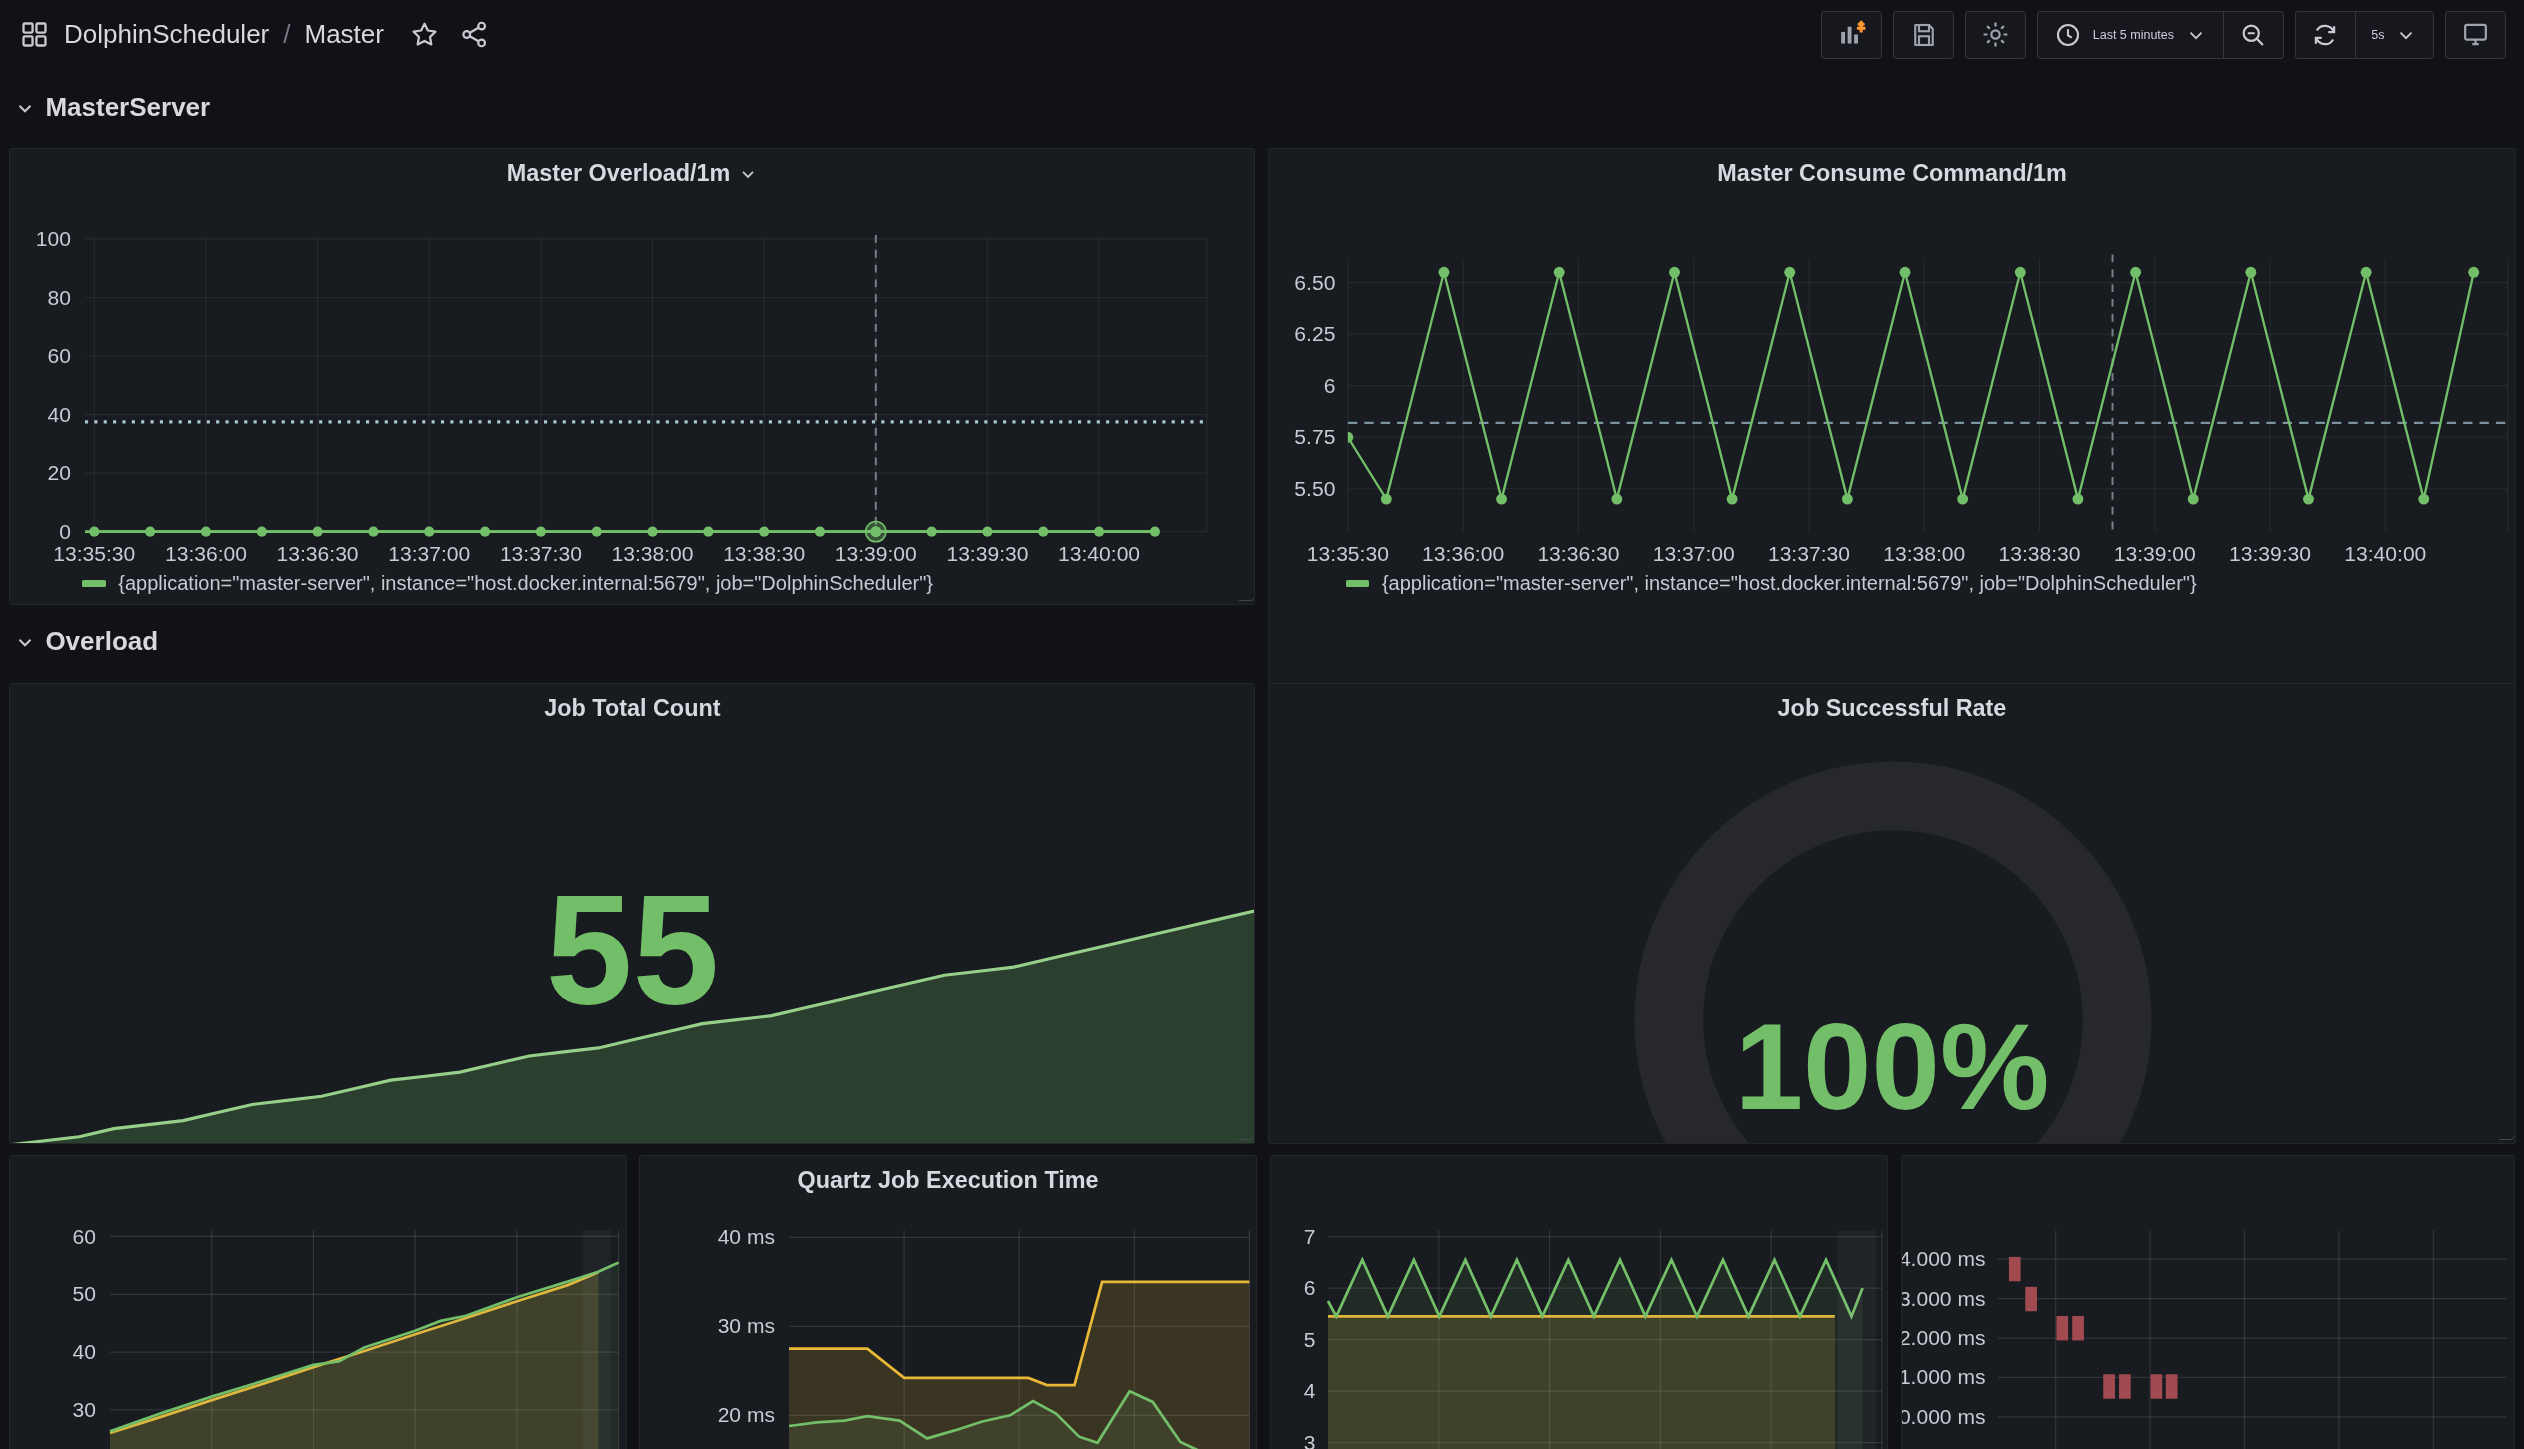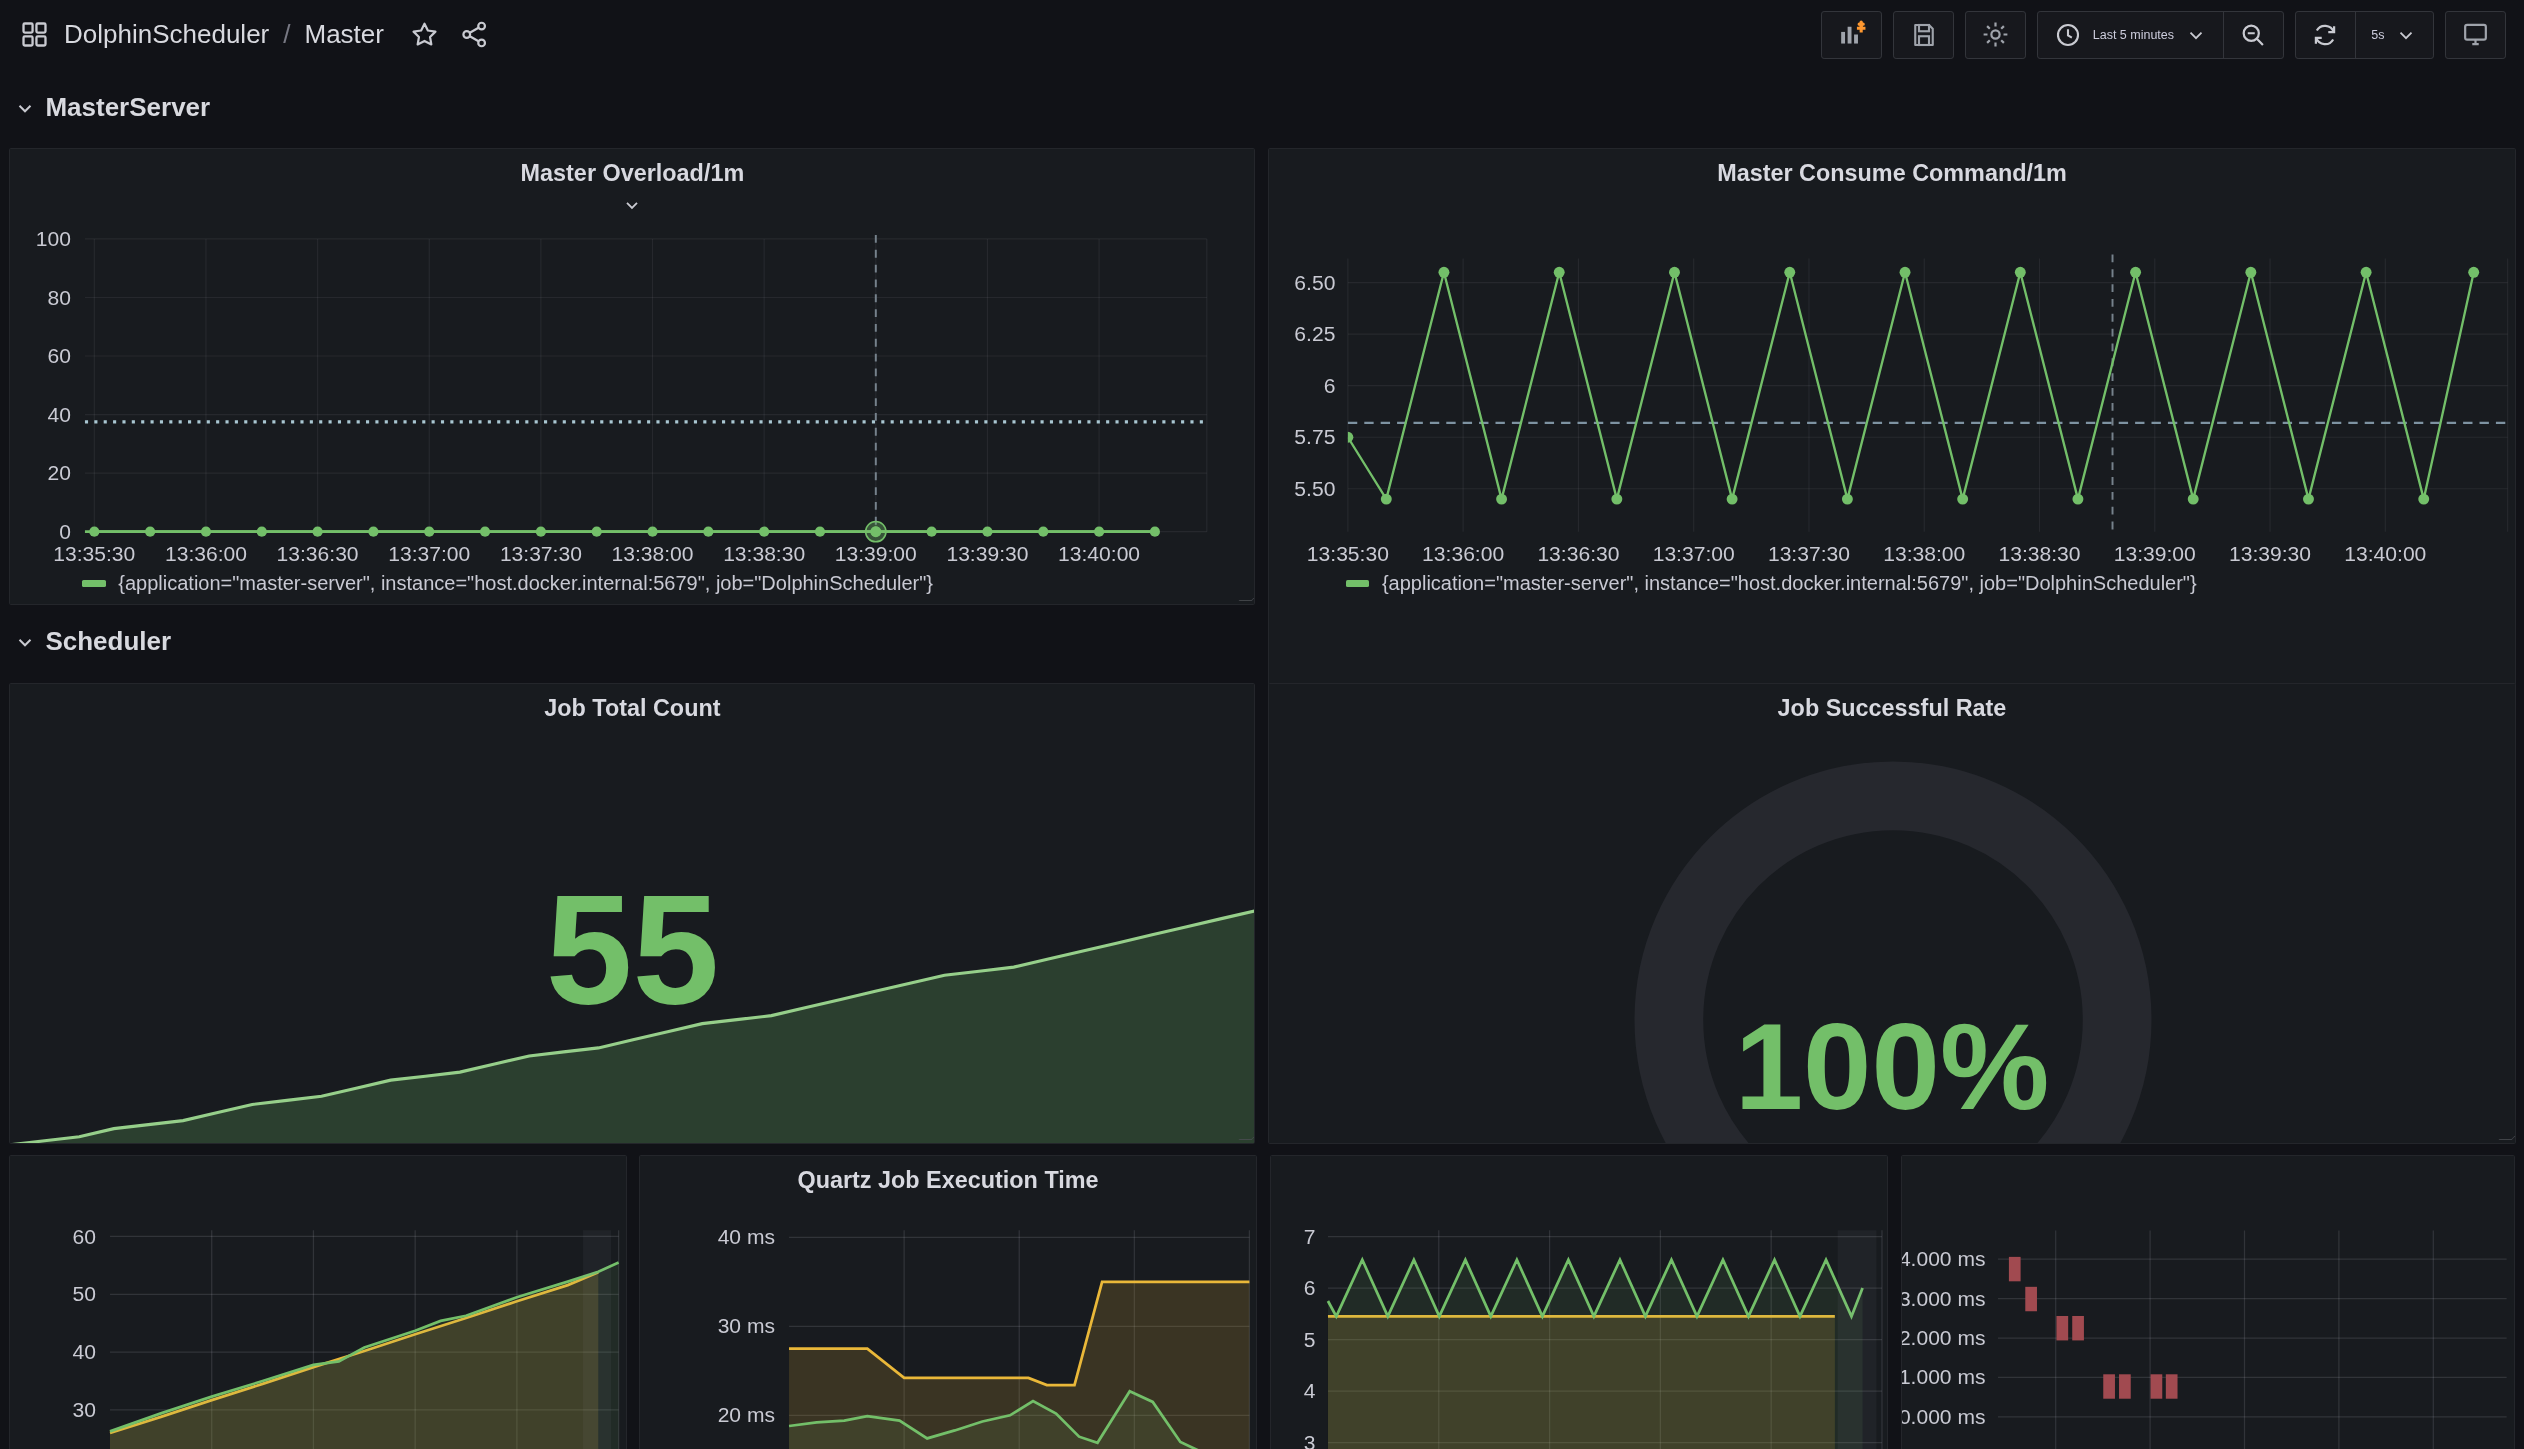--- a/index.html
+++ b/index.html
@@ -19,21 +19,21 @@
   .tb-div { width:0.8px; background:#33353b; }
 
   svg.ic { display:block; }
 
   
   .section-head { position:absolute; display:flex; align-items:center; gap:9.4px; cursor:pointer; }
   .section-head .stitle { font-size:26px; font-weight:700; color:#d8d9df; }
 
   
   .panel { position:absolute; background:#181b1f; border:0.8px solid #24262b; border-radius:1.6px; overflow:hidden; }
-  .panel-title { position:absolute; left:0; right:0; top:11px; text-align:center; font-size:23.4px; font-weight:600; color:#d8d9e0; cursor:pointer; display:flex; justify-content:center; align-items:center; gap:7.8px;flex-direction:column; }
+  .panel-title { position:absolute; left:0; right:0; top:11px; text-align:center; font-size:23.4px; font-weight:600; color:#d8d9e0; cursor:pointer; display:flex; justify-content:center; align-items:center; gap:7.8px; }
   .chart-svg { position:absolute; left:0; top:0; }
   .legend-row { position:absolute; display:flex; align-items:center; gap:12.5px; font-size:20px; color:#c8c9d3; cursor:pointer; }
   .legend-swatch { width:23.4px; height:7.8px; border-radius:1.6px; background:#73bf69; }
 
   .stat-wrap { position:absolute; left:0; right:0; top:187px; display:flex; justify-content:center; align-items:baseline; gap:22px; }
   .stat-value { font-size:156px; font-weight:700; color:#73bf69; line-height:1; }
   .stat-unit { font-size:84px; font-weight:700; color:#73bf69; line-height:1; }
   .gauge-label { position:absolute; left:0; right:0; top:312px; text-align:center; font-size:123px; font-weight:700; color:#73bf69; }
 
   .resize-corner { position:absolute; right:3.1px; bottom:3.1px; width:12.5px; height:12.5px; border-right:1.6px solid #4b4d52; border-bottom:1.6px solid #4b4d52; transform:skew(-45deg) ; transform-origin:bottom right; opacity:.8; }
@@ -138,21 +138,21 @@
 <div class="section-head" style="left:14px; top:92px;">
   <svg class="ic" width="22" height="22" viewBox="0 0 24 24" fill="none" stroke="#c9cad1" stroke-width="2.2">
       <path d="M6 9.5l6 6 6-6"></path>
     </svg>
   <span class="stitle">MasterServer</span>
 </div>
 <div class="section-head" style="left:14px; top:626px;">
   <svg class="ic" width="22" height="22" viewBox="0 0 24 24" fill="none" stroke="#c9cad1" stroke-width="2.2">
       <path d="M6 9.5l6 6 6-6"></path>
     </svg>
-  <span class="stitle">Scheduler</span>
+  <span class="stitle">Overload</span>
 </div>
 
 <div class="panel" style="left:9.4px; top:148px; width:1246px; height:457px;">
   <div class="panel-title">
     <span>Master Overload/1m</span>
     <svg class="ic" width="20" height="20" viewBox="0 0 24 24" fill="none" stroke="#c9cad1" stroke-width="2.2">
         <path d="M6 9.5l6 6 6-6"></path>
       </svg>
   </div>
   <svg class="chart-svg" id="c-overload" width="1246" height="457" viewBox="0 0 1596 585">

